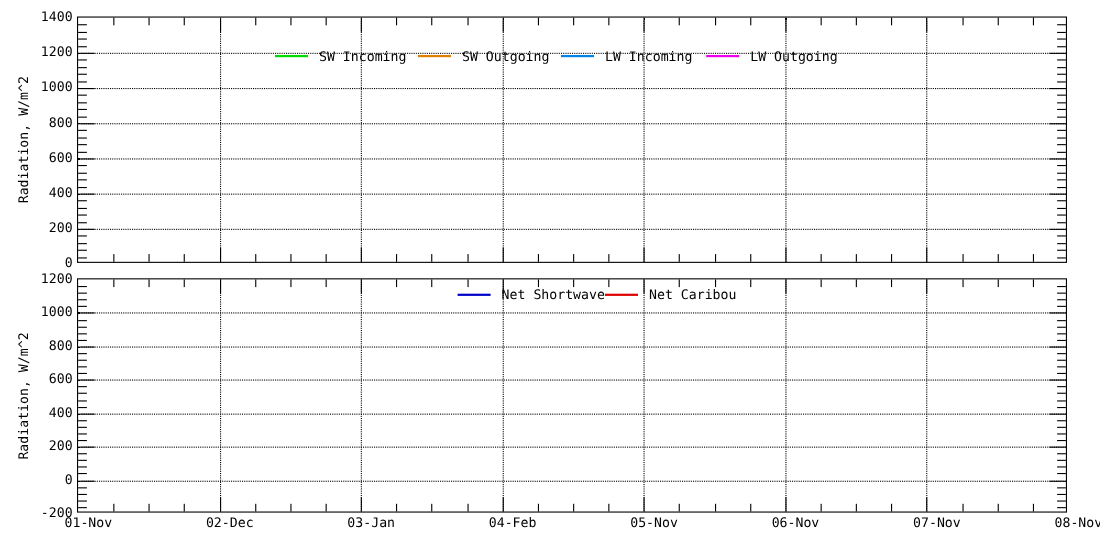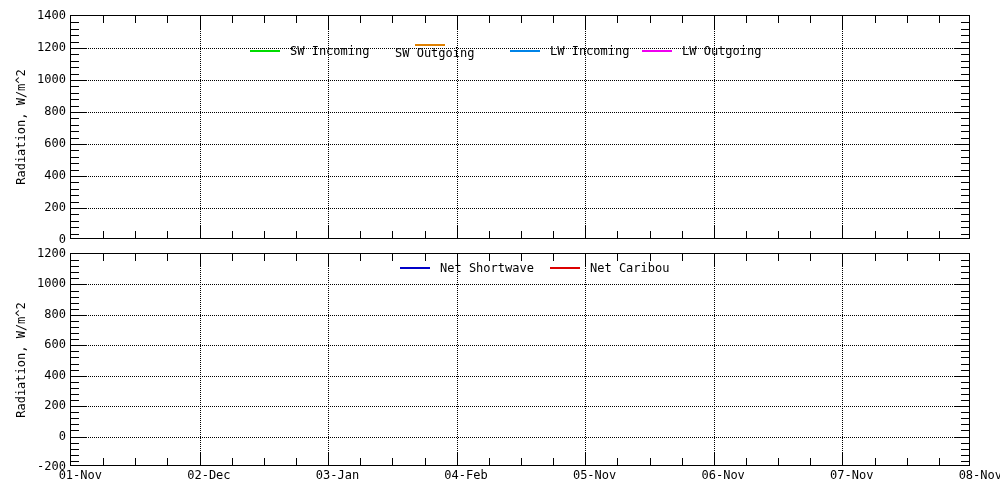--- a/index.html
+++ b/index.html
@@ -312,41 +312,41 @@
     <div class="ytick-label" style="left: 20px; top: 169px;">400</div>
     <div class="ytick-label" style="left: 20px; top: 137px;">600</div>
     <div class="ytick-label" style="left: 20px; top: 105px;">800</div>
     <div class="ytick-label" style="left: 20px; top: 73px;">1000</div>
     <div class="ytick-label" style="left: 20px; top: 41px;">1200</div>
     <div class="ytick-label" style="left: 20px; top: 9px;">1400</div>
     <div class="legend-item" style="left: 250px; top: 44px;">
       <div class="legend-swatch" style="background: rgb(0, 220, 0);"></div>
       <div class="legend-label">SW Incoming</div>
     </div>
-    <div class="legend-item" style="left: 395px; top: 44px; flex-direction: column;">
+    <div class="legend-item" style="left: 380px; top: 44px;">
       <div class="legend-swatch" style="background: rgb(224, 128, 0);"></div>
       <div class="legend-label">SW Outgoing</div>
     </div>
     <div class="legend-item" style="left: 510px; top: 44px;">
       <div class="legend-swatch" style="background: rgb(0, 132, 232);"></div>
       <div class="legend-label">LW Incoming</div>
     </div>
     <div class="legend-item" style="left: 642px; top: 44px;">
       <div class="legend-swatch" style="background: rgb(240, 0, 240);"></div>
       <div class="legend-label">LW Outgoing</div>
     </div>
     <div class="ytick-label" style="left: 20px; top: 460px;">-200</div>
     <div class="ytick-label" style="left: 20px; top: 429.571px;">0</div>
     <div class="ytick-label" style="left: 20px; top: 399.143px;">200</div>
     <div class="ytick-label" style="left: 20px; top: 368.714px;">400</div>
     <div class="ytick-label" style="left: 20px; top: 338.286px;">600</div>
     <div class="ytick-label" style="left: 20px; top: 307.857px;">800</div>
     <div class="ytick-label" style="left: 20px; top: 277.429px;">1000</div>
     <div class="ytick-label" style="left: 20px; top: 247px;">1200</div>
-    <div class="legend-item" style="left: 400px; top: 261px;">
+    <div class="legend-item" style="left: 416px; top: 261px;">
       <div class="legend-swatch" style="background: rgb(0, 0, 200);"></div>
       <div class="legend-label">Net Shortwave</div>
     </div>
     <div class="legend-item" style="left: 550px; top: 261px;">
       <div class="legend-swatch" style="background: rgb(220, 0, 0);"></div>
       <div class="legend-label">Net Caribou</div>
     </div>
     <div class="xtick-label" style="left: 38px;">01-Nov</div>
     <div class="xtick-label" style="left: 166.571px;">02-Dec</div>
     <div class="xtick-label" style="left: 295.143px;">03-Jan</div>

